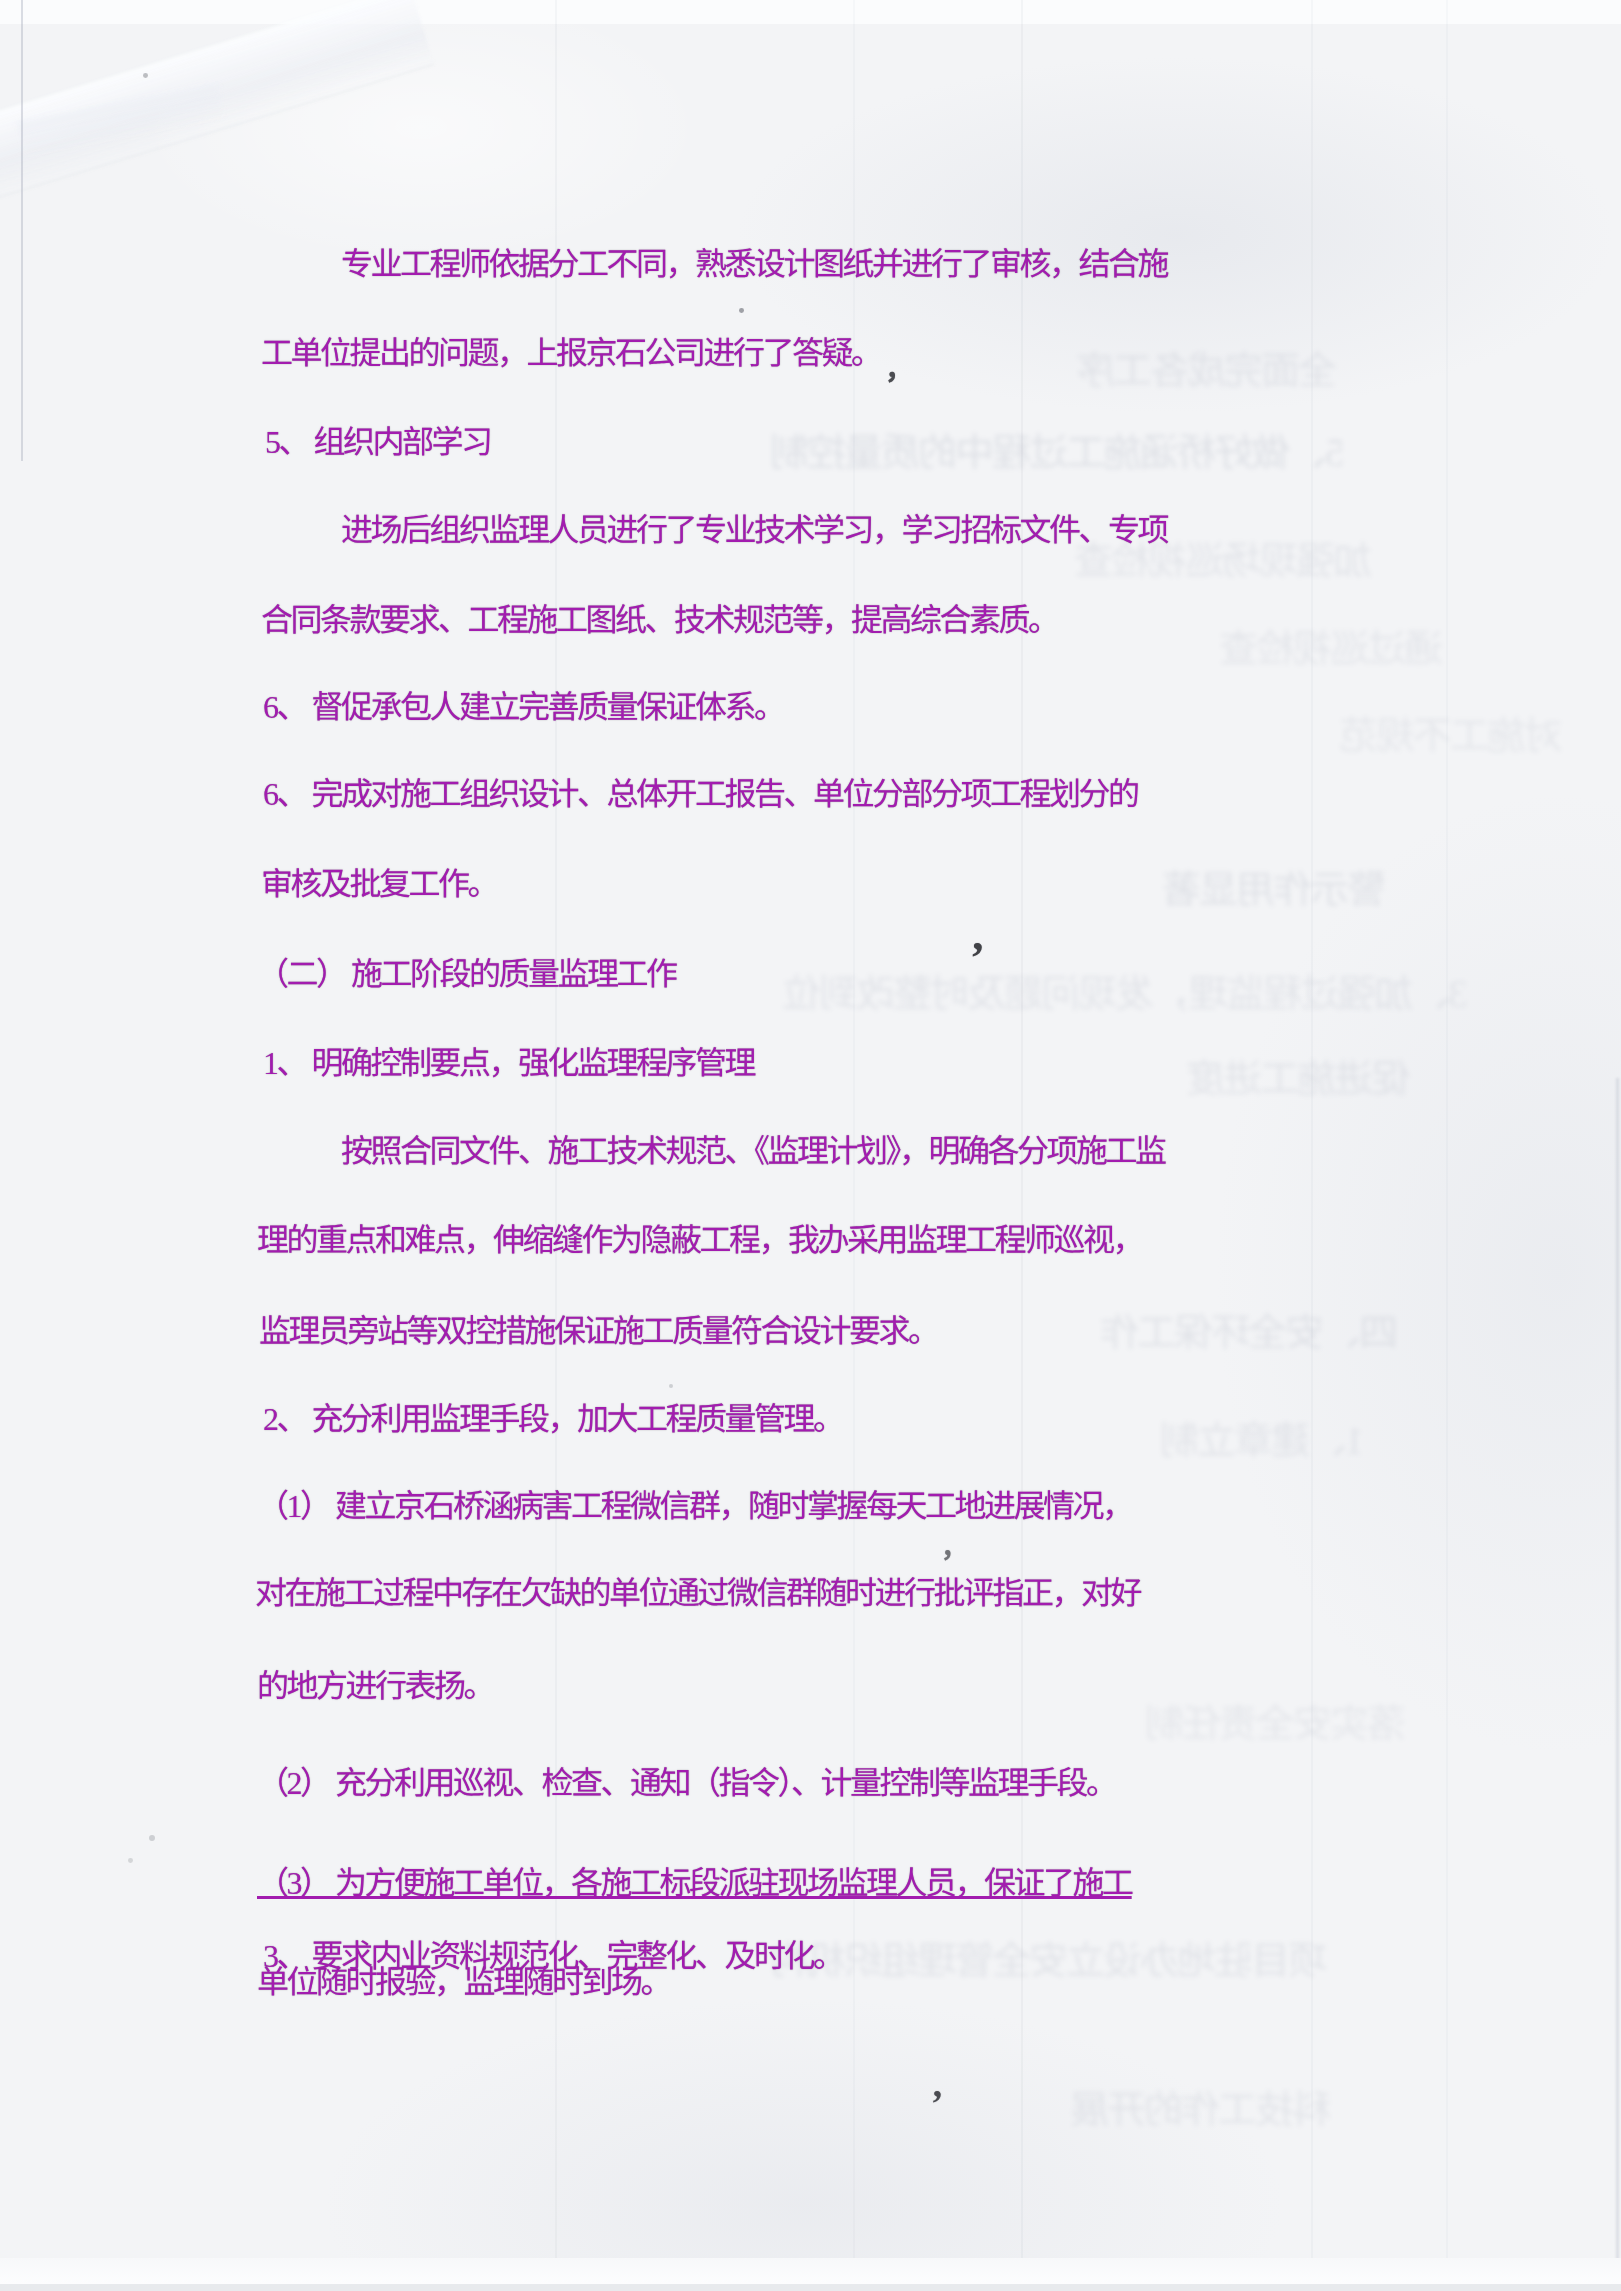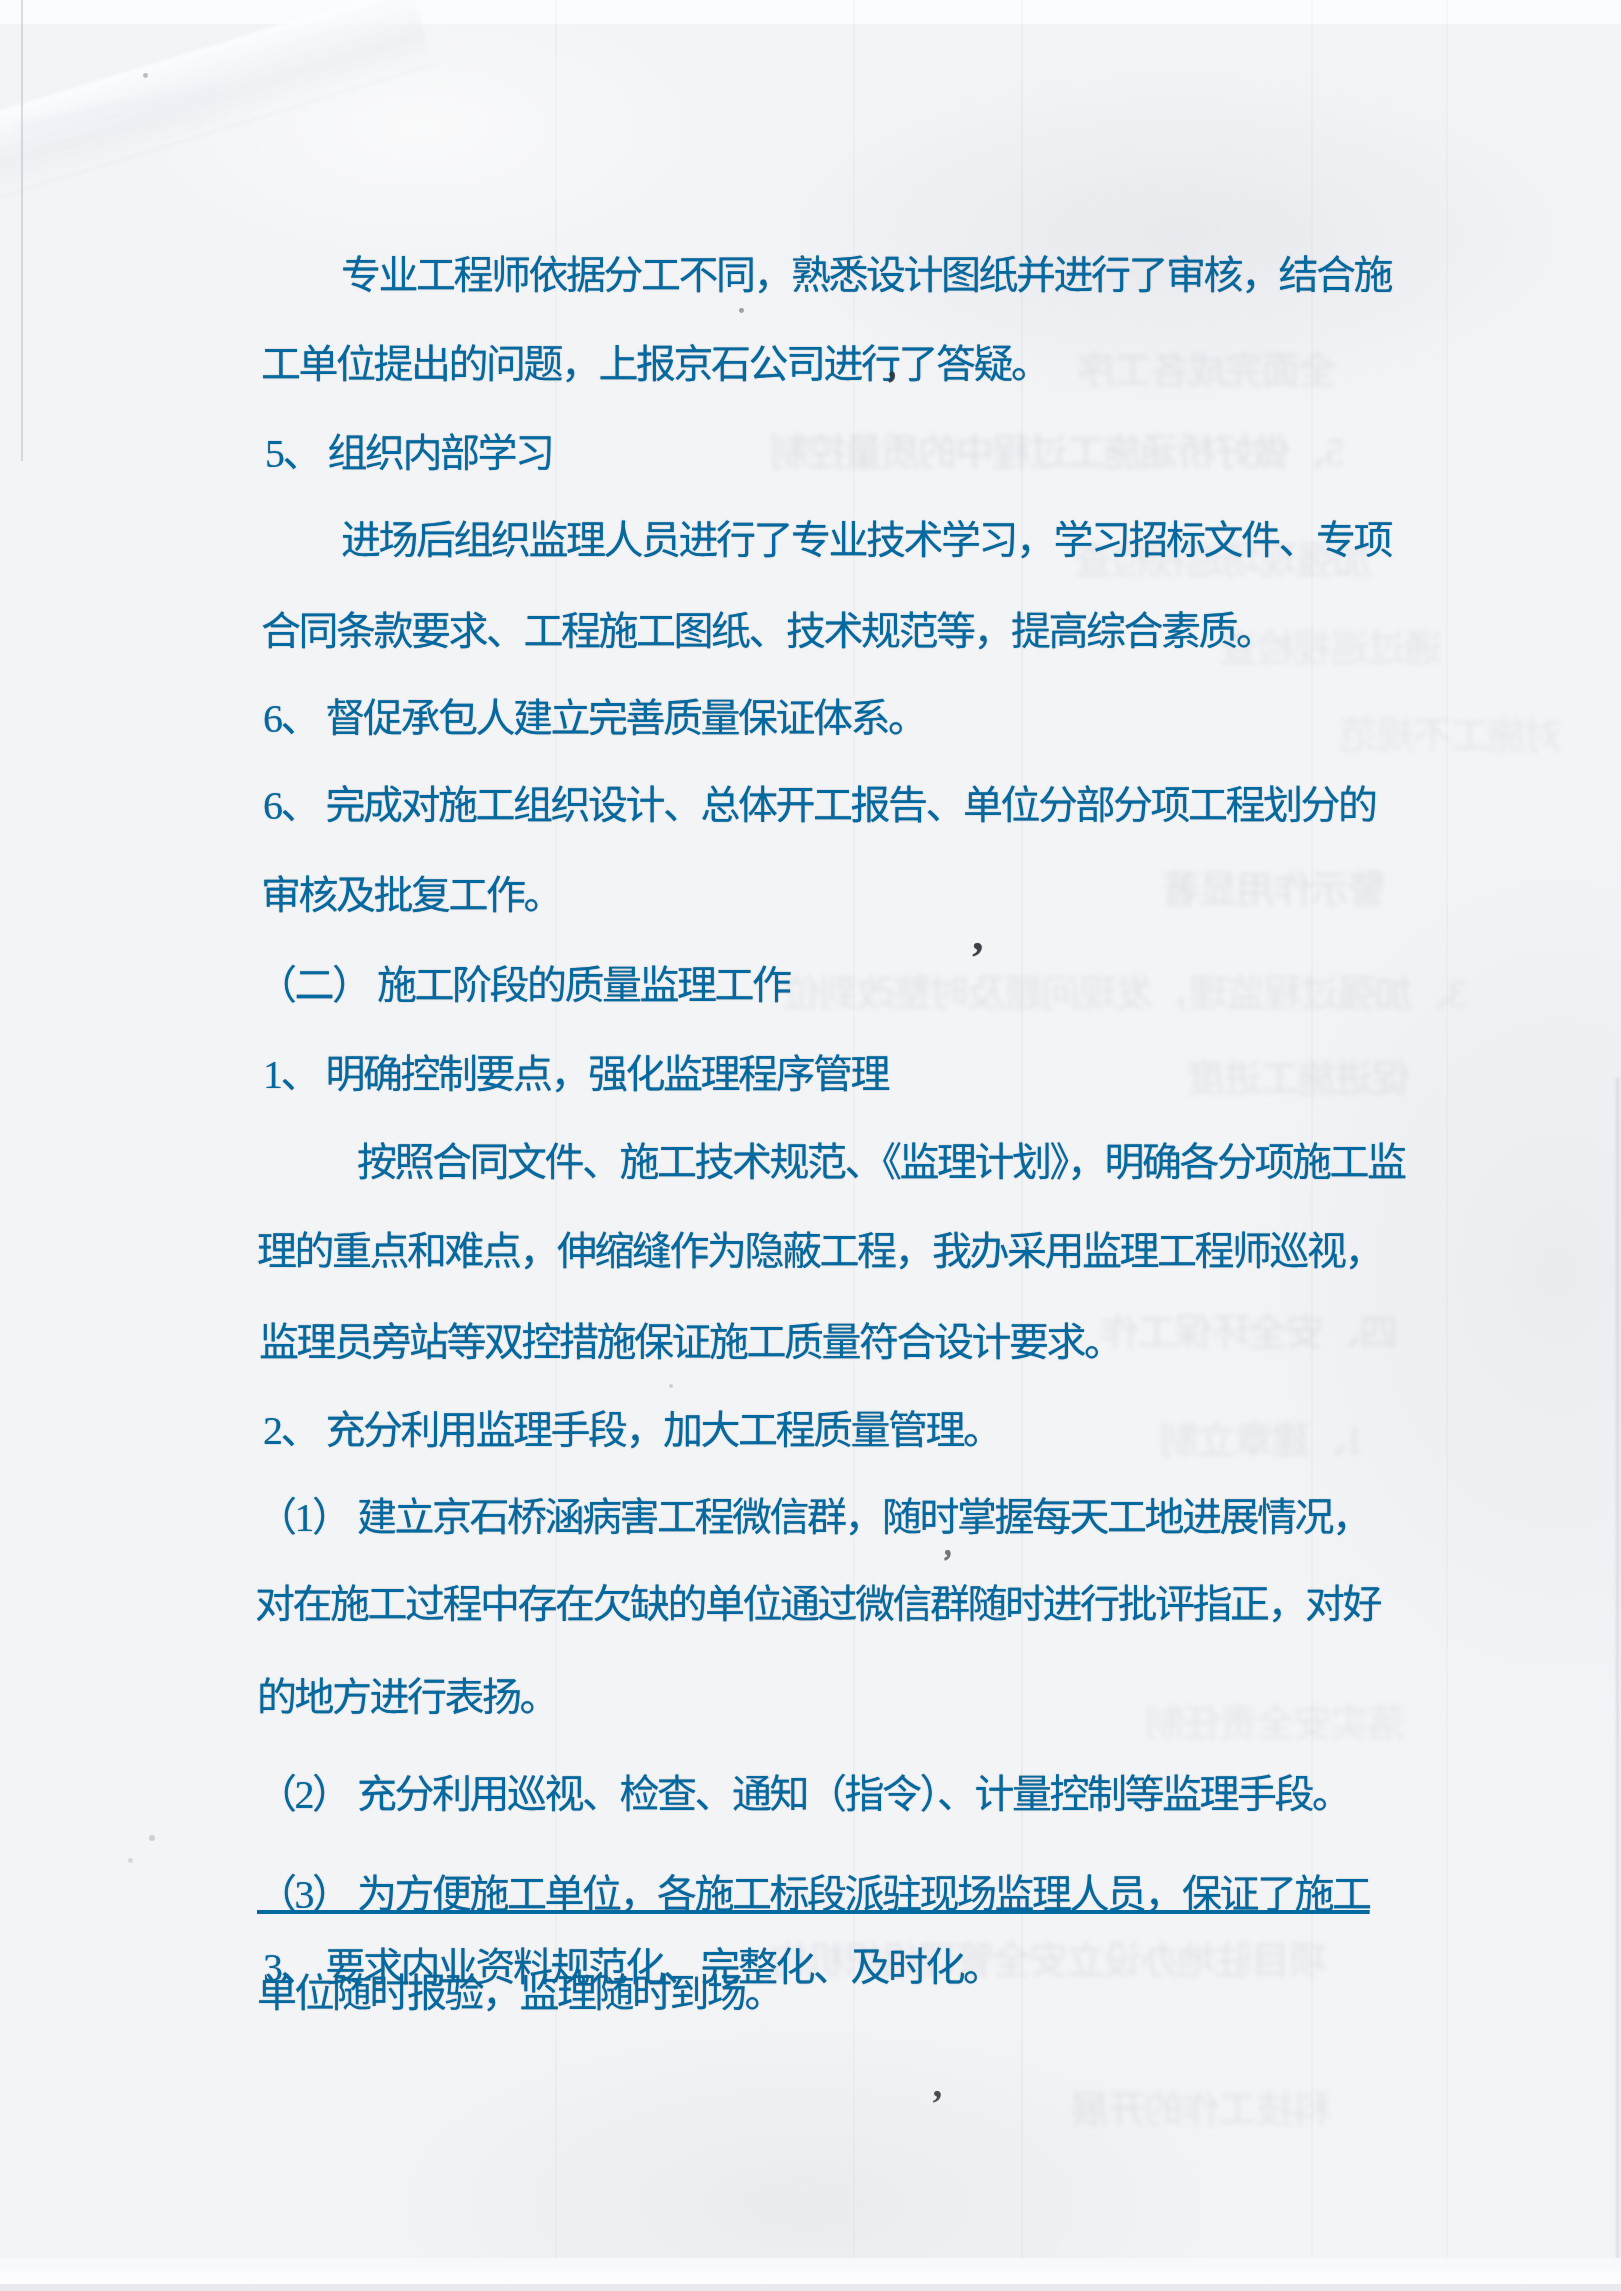--- a/index.html
+++ b/index.html
@@ -64,27 +64,26 @@
     background: rgba(163,169,184,0.38);
     filter: blur(0.6px);
   }
   #right-edge-line {
     position: absolute; left: 1616px; top: 1078px; width: 2.9px; height: 1213px;
     background: rgba(196,201,212,0.5);
     filter: blur(0.8px);
   }
   .line {
     position: absolute;
-    font-size: 40px;
+    font-size: 32px;
     letter-spacing: -2.5px;
     line-height: 45px;
     white-space: pre;
-    color: #0369a1;
+    color: #a21caf;
     text-shadow: 0 0 1.2px rgba(58,59,65,0.55);
-    margin-top: 11px;
   }
   .bleed {
     position: absolute;
     font-size: 39px;
     letter-spacing: -2px;
     line-height: 43px;
     white-space: pre;
     color: #6f7890;
     transform: scaleX(-1);
     filter: blur(2.4px);
@@ -140,21 +139,21 @@
       <div class="line" style="left: 341px; top: 242px;">专业工程师依据分工不同，熟悉设计图纸并进行了审核，结合施</div>
       <div class="line" style="left: 261px; top: 331px;">工单位提出的问题，上报京石公司进行了答疑。</div>
       <div class="line" style="left: 265px; top: 420px;">5、 组织内部学习</div>
       <div class="line" style="left: 341px; top: 510px; font-family: Liberation Mono, monospace;">进场后组织监理人员进行了专业技术学习，学习招标文件、专项</div>
       <div class="line" style="left: 261px; top: 598px;">合同条款要求、工程施工图纸、技术规范等，提高综合素质。</div>
       <div class="line" style="left: 263px; top: 685px;">6、 督促承包人建立完善质量保证体系。</div>
       <div class="line" style="left: 263px; top: 772px;">6、 完成对施工组织设计、总体开工报告、单位分部分项工程划分的</div>
       <div class="line" style="left: 261px; top: 862px;">审核及批复工作。</div>
       <div class="line" style="left: 257px; top: 952px;">（二） 施工阶段的质量监理工作</div>
       <div class="line" style="left: 263px; top: 1041px;">1、 明确控制要点，强化监理程序管理</div>
-      <div class="line" style="left: 357px; top: 1129px;">按照合同文件、施工技术规范、《监理计划》，明确各分项施工监</div>
+      <div class="line" style="left: 341px; top: 1129px;">按照合同文件、施工技术规范、《监理计划》，明确各分项施工监</div>
       <div class="line" style="left: 257px; top: 1218px;">理的重点和难点，伸缩缝作为隐蔽工程，我办采用监理工程师巡视，</div>
       <div class="line" style="left: 259px; top: 1309px;">监理员旁站等双控措施保证施工质量符合设计要求。</div>
       <div class="line" style="left: 263px; top: 1397px;">2、 充分利用监理手段，加大工程质量管理。</div>
       <div class="line" style="left: 257px; top: 1484px;">（1） 建立京石桥涵病害工程微信群，随时掌握每天工地进展情况，</div>
       <div class="line" style="left: 255px; top: 1571px;">对在施工过程中存在欠缺的单位通过微信群随时进行批评指正，对好</div>
       <div class="line" style="left: 257px; top: 1664px;">的地方进行表扬。</div>
       <div class="line" style="left: 257px; top: 1761px;">（2） 充分利用巡视、检查、通知（指令）、计量控制等监理手段。</div>
       <div class="line" style="left: 257px; top: 1861px; text-decoration: underline;">（3） 为方便施工单位，各施工标段派驻现场监理人员，保证了施工</div>
       <div class="line" style="left: 257px; top: 1960px;">单位随时报验，监理随时到场。</div>
       <div class="line" style="left: 263px; top: 1934px;">3、 要求内业资料规范化、完整化、及时化。</div>

